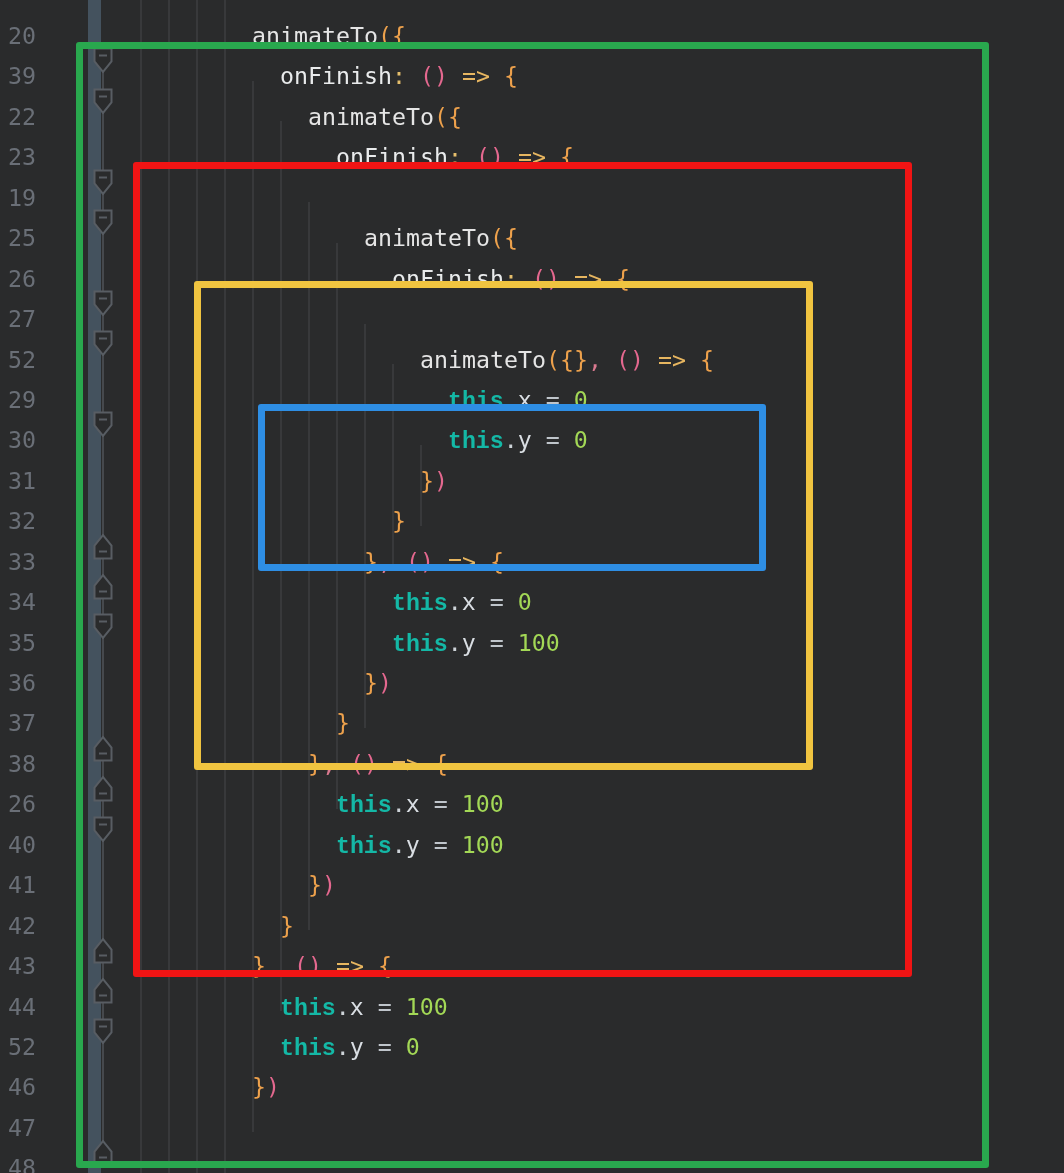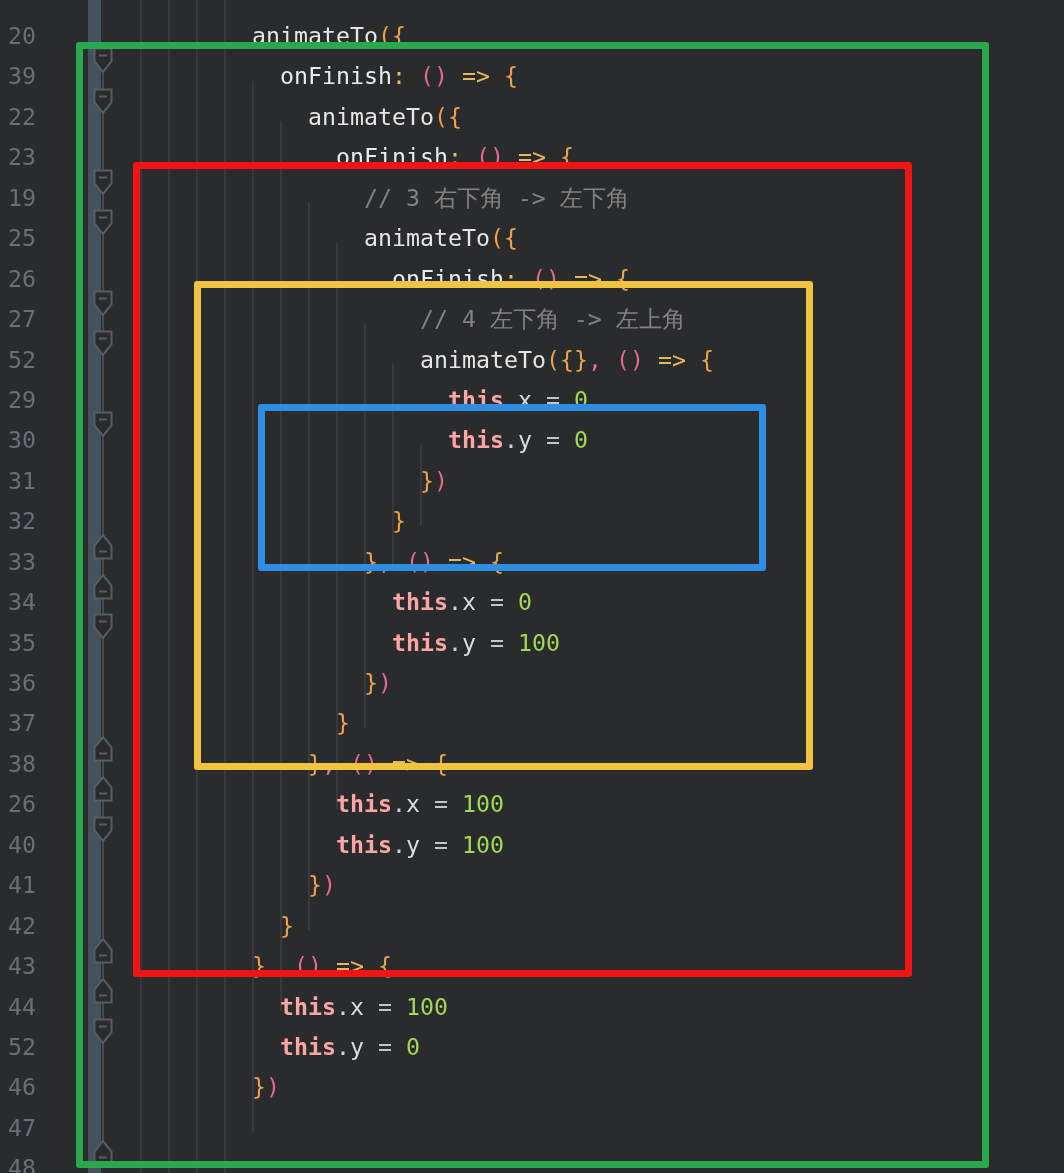--- a/index.html
+++ b/index.html
@@ -10,21 +10,21 @@
   #lineNumbers{left:8px;color:#6A6F77;}
   #codeArea{left:126px;color:#D9DEE3;}
   .guide{position:absolute;width:2px;background:#38393B;}
   #gutterBar{position:absolute;left:88px;top:0;width:13px;height:1173px;background:#44525E;}
   #foldLine{position:absolute;left:102px;top:52px;width:2px;height:1100px;background:#46494D;}
   .fold-icon{position:absolute;left:92px;width:22px;height:27px;}
   .overlay{position:absolute;box-sizing:border-box;border-style:solid;border-width:7px;
            border-radius:3px;background:transparent;pointer-events:none;z-index:10;}
   .t-kw{font-weight:bold;}
 </style>
-<style>.t-ws{color:#D9DEE3;}.t-cm{color:#828282;}.t-fn{color:#e5e5e5;}.t-pr{color:#E9EBEC;}.t-co{color:#E5BE6C;}.t-ba{color:#EDA14C;}.t-br{color:#E4688F;}.t-ar{color:#E7B660;}.t-cma{color:#D9798F;}.t-kw{color:#fca5a5;}.t-dt{color:#CDD3D8;}.t-vr{color:#D9DEE3;}.t-op{color:#BFC5CB;}.t-nm{color:#A3D856;}</style></head>
+<style>.t-ws{color:#D9DEE3;}.t-cm{color:#828282;}.t-fn{color:#e5e5e5;}.t-pr{color:#E9EBEC;}.t-co{color:#E5BE6C;}.t-ba{color:#EDA14C;}.t-br{color:#E4688F;}.t-ar{color:#E7B660;}.t-cma{color:#D9798F;}.t-kw{color:#14b8a6;font-family:Liberation Mono, monospace;}.t-dt{color:#CDD3D8;}.t-vr{color:#D9DEE3;}.t-op{color:#BFC5CB;}.t-nm{color:#A3D856;}</style></head>
 <body>
 
 <div id="stage">
   <div id="gutterBar"></div>
   <div id="foldLine"></div>
   <div id="guides">
       <div class="guide" style="left: 140px; top: 0px; height: 1173px;"></div>
       <div class="guide" style="left: 168px; top: 0px; height: 1173px;"></div>
       <div class="guide" style="left: 196px; top: 0px; height: 1173px;"></div>
       <div class="guide" style="left: 224px; top: 0px; height: 1173px;"></div>
@@ -135,24 +135,24 @@
       <svg class="fold-icon" viewBox="0 0 22 27" style="top: 1139.27px;">
         <path d="M2.5 25.5 H19.5 V12.5 L11 2 L2.5 12.5 Z" fill="#2A2B2C" stroke="#585D63" stroke-width="2"></path>
         <line x1="7" x2="15" y1="18.5" y2="18.5" stroke="#585D63" stroke-width="2"></line>
       </svg>
     </div>
   <div id="codeArea" class="col">
       <div class="code-row"><span class="t-ws">         </span><span class="t-fn">animateTo</span><span class="t-ba">({</span></div>
       <div class="code-row"><span class="t-ws">           </span><span class="t-pr">onFinish</span><span class="t-co">:</span><span class="t-ws"> </span><span class="t-br">()</span><span class="t-ws"> </span><span class="t-ar">=&gt;</span><span class="t-ws"> </span><span class="t-ba">{</span></div>
       <div class="code-row"><span class="t-ws">             </span><span class="t-fn">animateTo</span><span class="t-ba">({</span></div>
       <div class="code-row"><span class="t-ws">               </span><span class="t-pr">onFinish</span><span class="t-co">:</span><span class="t-ws"> </span><span class="t-br">()</span><span class="t-ws"> </span><span class="t-ar">=&gt;</span><span class="t-ws"> </span><span class="t-ba">{</span></div>
-      <div class="code-row"><span class="t-ws">                 </span><span class="t-cm">// 3 右下角 -&gt; 左下角</span></div>
+      <div class="code-row"><span class="t-ws">                 </span></div>
       <div class="code-row"><span class="t-ws">                 </span><span class="t-fn">animateTo</span><span class="t-ba">({</span></div>
       <div class="code-row"><span class="t-ws">                   </span><span class="t-pr">onFinish</span><span class="t-co">:</span><span class="t-ws"> </span><span class="t-br">()</span><span class="t-ws"> </span><span class="t-ar">=&gt;</span><span class="t-ws"> </span><span class="t-ba">{</span></div>
-      <div class="code-row"><span class="t-ws">                     </span><span class="t-cm">// 4 左下角 -&gt; 左上角</span></div>
+      <div class="code-row"><span class="t-ws">                     </span></div>
       <div class="code-row"><span class="t-ws">                     </span><span class="t-fn">animateTo</span><span class="t-ba">({}</span><span class="t-cma">,</span><span class="t-ws"> </span><span class="t-br">()</span><span class="t-ws"> </span><span class="t-ar">=&gt;</span><span class="t-ws"> </span><span class="t-ba">{</span></div>
       <div class="code-row"><span class="t-ws">                       </span><span class="t-kw">this</span><span class="t-dt">.</span><span class="t-vr">x</span><span class="t-ws"> </span><span class="t-op">=</span><span class="t-ws"> </span><span class="t-nm">0</span></div>
       <div class="code-row"><span class="t-ws">                       </span><span class="t-kw">this</span><span class="t-dt">.</span><span class="t-vr">y</span><span class="t-ws"> </span><span class="t-op">=</span><span class="t-ws"> </span><span class="t-nm">0</span></div>
       <div class="code-row"><span class="t-ws">                     </span><span class="t-ba">}</span><span class="t-br">)</span></div>
       <div class="code-row"><span class="t-ws">                   </span><span class="t-ba">}</span></div>
       <div class="code-row"><span class="t-ws">                 </span><span class="t-ba">}</span><span class="t-cma">,</span><span class="t-ws"> </span><span class="t-br">()</span><span class="t-ws"> </span><span class="t-ar">=&gt;</span><span class="t-ws"> </span><span class="t-ba">{</span></div>
       <div class="code-row"><span class="t-ws">                   </span><span class="t-kw">this</span><span class="t-dt">.</span><span class="t-vr">x</span><span class="t-ws"> </span><span class="t-op">=</span><span class="t-ws"> </span><span class="t-nm">0</span></div>
       <div class="code-row"><span class="t-ws">                   </span><span class="t-kw">this</span><span class="t-dt">.</span><span class="t-vr">y</span><span class="t-ws"> </span><span class="t-op">=</span><span class="t-ws"> </span><span class="t-nm">100</span></div>
       <div class="code-row"><span class="t-ws">                 </span><span class="t-ba">}</span><span class="t-br">)</span></div>
       <div class="code-row"><span class="t-ws">               </span><span class="t-ba">}</span></div>

